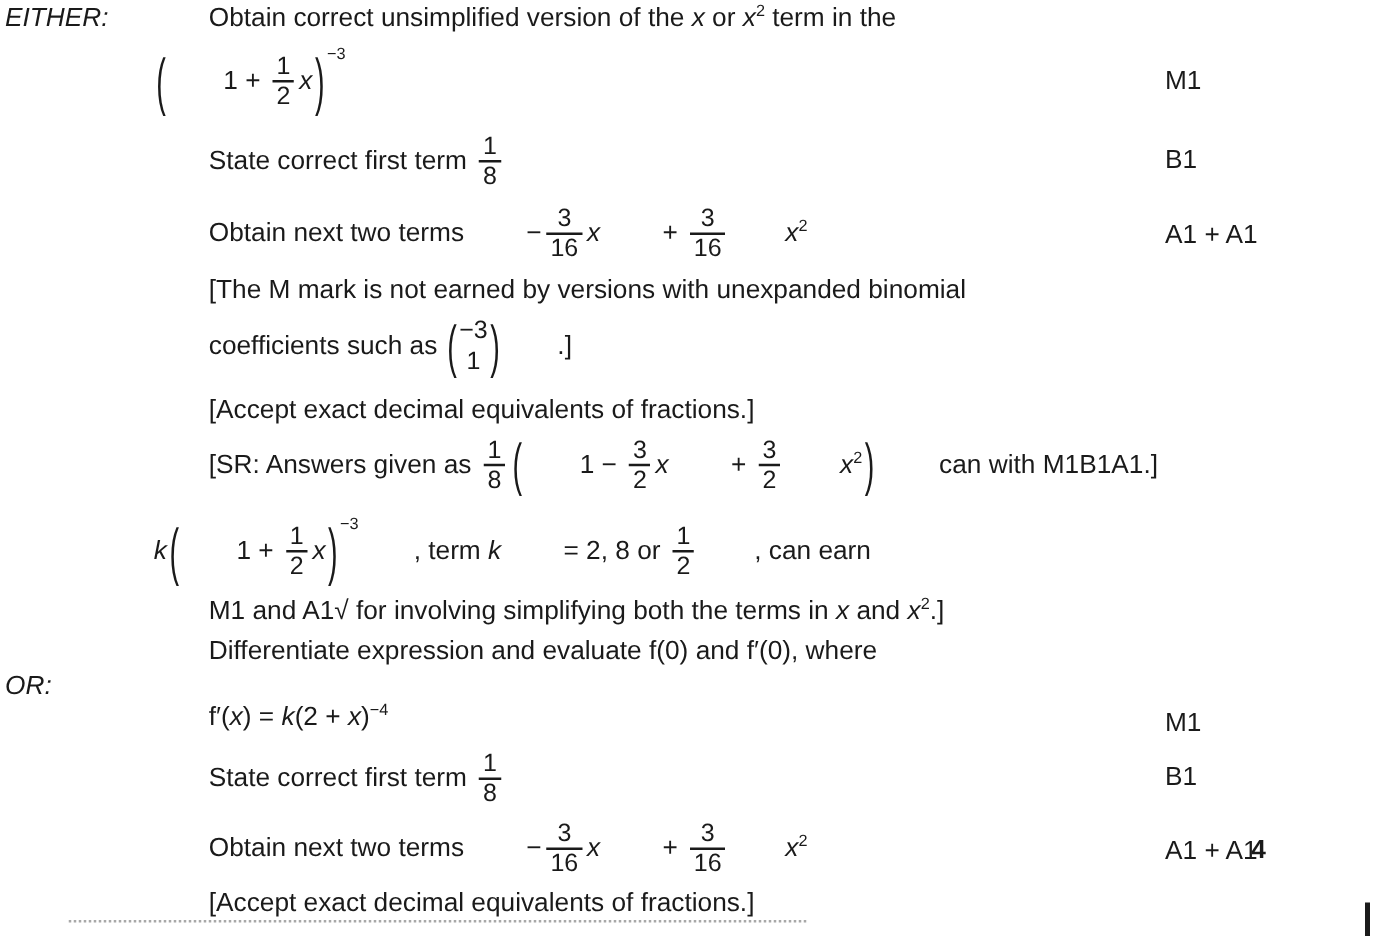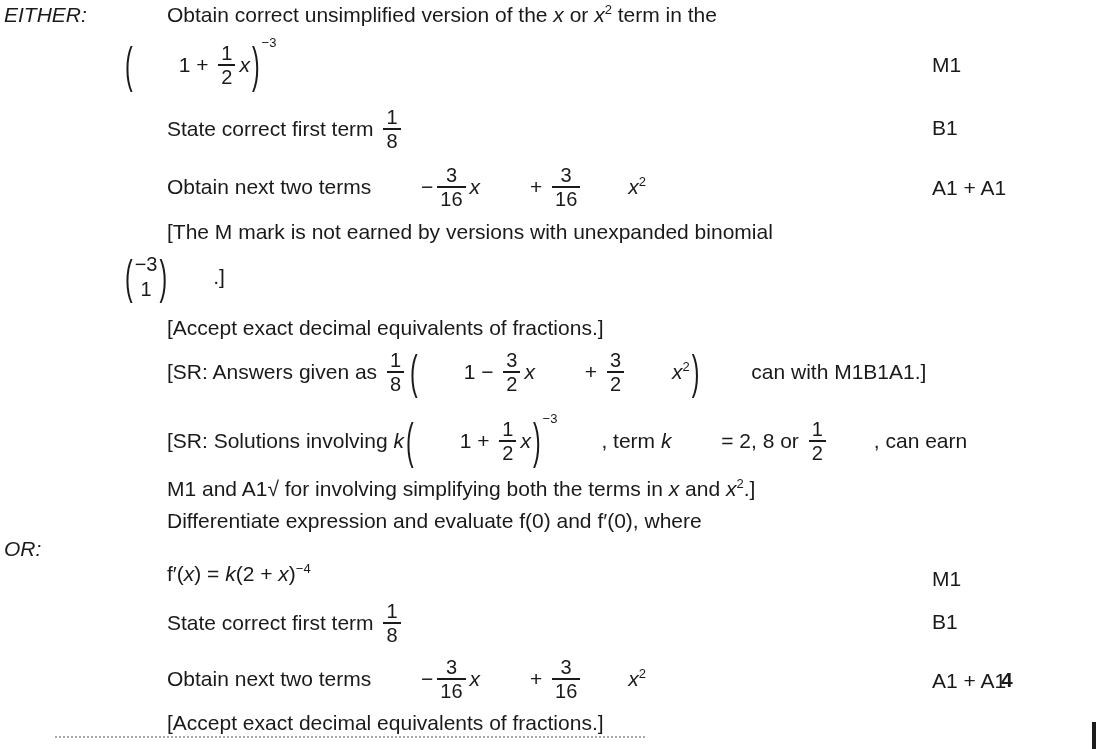--- a/index.html
+++ b/index.html
@@ -57,20 +57,21 @@
   <span class="tseg"> + </span>
   <span class="frac"><span class="fnum">3</span><span class="fden">16</span></span>
   <span class="tseg"><span class="it">x</span><span class="sup">2</span></span>
 </div>
 
 <div class="row" style="top:220px">
   <span class="tseg">[The M mark is not earned by versions with unexpanded binomial</span>
 </div>
 
 <div class="row" style="top:248px;height:58px">
+  <span class="tseg">coefficients such as </span>
   <span class="sparen mid">(</span>
   <span class="binom"><span>−3</span><span>1</span></span>
   <span class="sparen mid">)</span>
   <span class="tseg">.]</span>
 </div>
 
 <div class="row" style="top:316px">
   <span class="tseg">[Accept exact decimal equivalents of fractions.]</span>
 </div>
 
@@ -82,21 +83,20 @@
   <span class="frac"><span class="fnum">3</span><span class="fden">2</span></span>
   <span class="it">x</span>
   <span class="tseg"> + </span>
   <span class="frac"><span class="fnum">3</span><span class="fden">2</span></span>
   <span class="tseg"><span class="it">x</span><span class="sup">2</span></span>
   <span class="sparen mid">)</span>
   <span class="tseg"> can with M1B1A1.]</span>
 </div>
 
 <div class="row" style="top:410px;height:62px">
-  <span class="tseg">[SR: Solutions involving </span>
   <span class="it">k</span>
   <span class="sparen">(</span>
   <span class="tseg">1 + </span>
   <span class="frac"><span class="fnum">1</span><span class="fden">2</span></span>
   <span class="it">x</span>
   <span class="sparen">)</span>
   <span class="exphigh">−3</span>
   <span class="tseg">, term </span>
   <span class="it">k</span>
   <span class="tseg"> = 2, 8 or </span>

